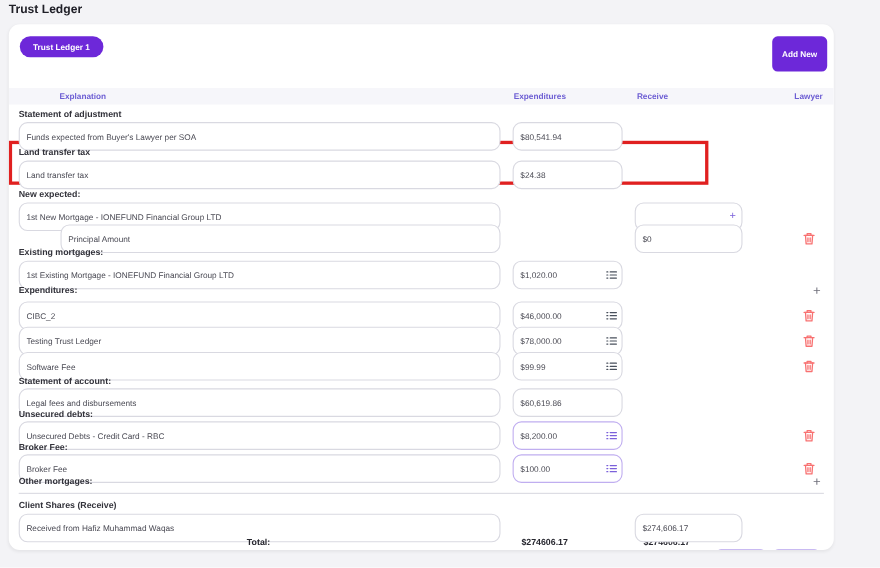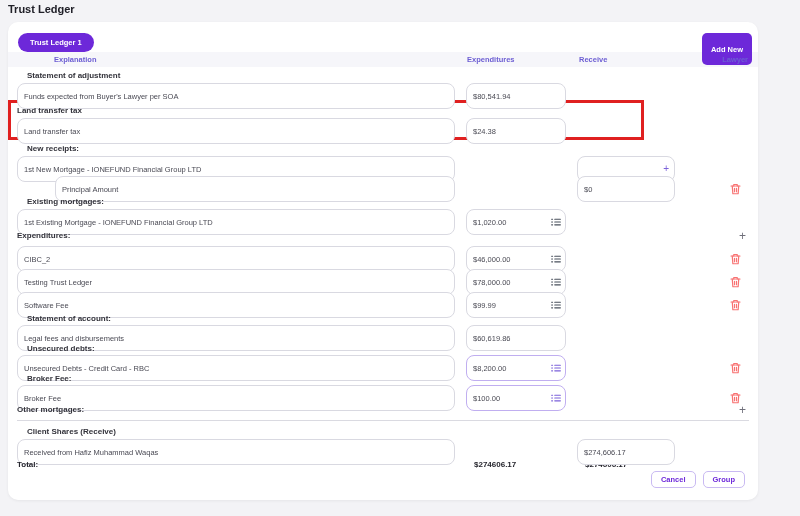--- a/index.html
+++ b/index.html
@@ -20,32 +20,32 @@
     background:#6d28d9;color:#fff;border:none;cursor:pointer;
     height:19px;padding:0 12px;border-radius:10px;
     font-size:7.5px;font-weight:bold;font-family:inherit;
   }
   .add-btn{
     background:#6d28d9;color:#fff;border:none;cursor:pointer;
     height:32px;padding:0 9px;border-radius:5px;
     font-size:7.5px;font-weight:bold;font-family:inherit;
   }
   .strip{
-    margin-top:0;height:15px;background:#f6f6fa;
+    margin-top:28px;height:15px;background:#f6f6fa;
     display:grid;grid-template-columns:438px 100px 98px 1fr;column-gap:11px;
     align-items:center;padding:0 10px 0 9px;
   }
   .hcell{font-size:7.5px;font-weight:bold;color:#6c5dd3;}
   .h-explanation{padding-left:37px;}
   .h-expenditures{padding-left:1px;}
   .h-receipts{padding-left:2px;}
   .h-action{text-align:right;}
   .sec-label{
     font-size:8px;font-weight:bold;color:#32323a;
-    padding-left:19px;height:10px;line-height:10px;
+    padding-left:9px;height:10px;line-height:10px;
   }
   .sec-row{
     display:flex;justify-content:space-between;align-items:center;
     padding:0 12px 0 9px;height:12px;
   }
   .sec-row .sec-label{padding-left:0;}
   .plus-btn{
     background:none;border:none;padding:0;cursor:pointer;
     color:#6f6f7a;font-size:12px;line-height:10px;font-family:inherit;
   }
@@ -79,21 +79,21 @@
     padding:1px 0 4px 0;
   }
   .highlight .sec-label{margin-top:2px;padding-left:6px;}
   .highlight .row{margin-top:2px;padding-left:6px;}
   .divider{border-top:1px solid #dadae1;margin:4px 9px 0 9px;height:0;}
   .total-row{
     display:grid;grid-template-columns:438px 100px 98px 1fr;column-gap:11px;
     align-items:center;height:10px;padding:0 10px 0 9px;
     font-size:8px;font-weight:bold;color:#26262e;
   }
-  .t-label{text-align:left;padding-right:2px;}
+  .t-label{text-align:center;padding-right:2px;}
   .t-amt{padding-left:8px;}
   .foot{display:flex;justify-content:flex-end;gap:7px;margin-top:2px;padding-right:13px;}
   .ghost-btn{
     background:#fff;border:1px solid #c9baf2;color:#6d28d9;cursor:pointer;
     height:17px;padding:0 9px;border-radius:5px;
     font-size:7.5px;font-weight:bold;font-family:inherit;
   }
   .mt1{margin-top:1px}.mt2{margin-top:2px}.mt4{margin-top:4px}
   .mt5{margin-top:5px}.mt6{margin-top:6px}.mt7{margin-top:7px}.mt8{margin-top:8px}
 </style>
@@ -127,21 +127,21 @@
   <div class="highlight mt2">
     <div class="sec-label">Land transfer tax</div>
     <div class="row">
       <div><input class="inp" value="Land transfer tax" style=""></div>
       <div class="amt"><input class="inp" value="$24.38" style=""></div>
       <div></div>
         <div></div>
     </div>
   </div>
 
-  <div class="sec-label mt4">New receipts:</div>
+  <div class="sec-label mt4">New expected:</div>
   <div class="row mt2">
     <div><input class="inp" value="1st New Mortgage - IONEFUND Financial Group LTD" style=""></div>
     <div></div>
     <div class="amt">
       <input class="inp" value="" style="">
       <span class="plus-in">+</span>
     </div>
     <div></div>
   </div>
   <div class="row mt5">

